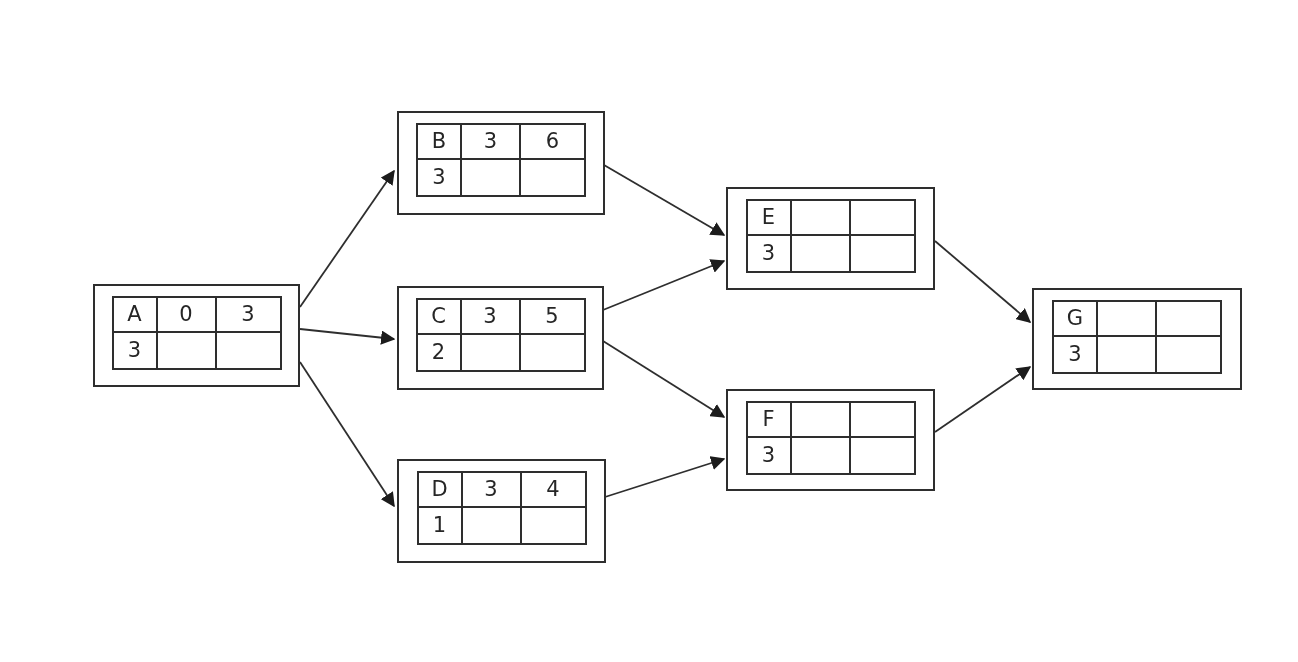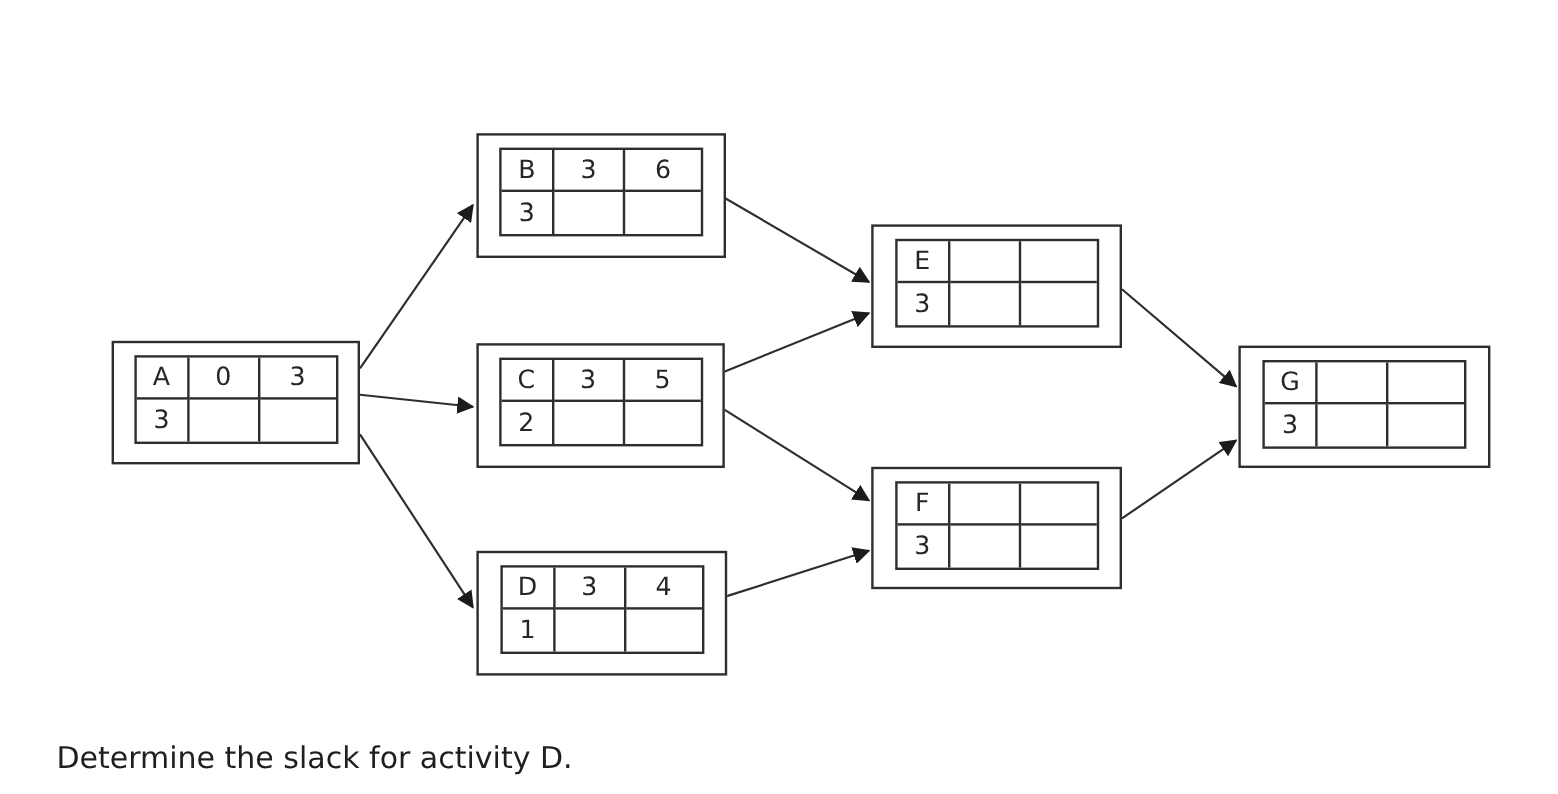--- a/index.html
+++ b/index.html
@@ -155,15 +155,14 @@
     <div class="tbl">
       <div class="cell">G</div>
       <div class="cell"></div>
       <div class="cell"></div>
       <div class="cell">3</div>
       <div class="cell"></div>
       <div class="cell"></div>
     </div>
   </div>
 
-  <div class="question">Determine the slack for activity D.</div>
 
 </div>
 
 </body></html>

